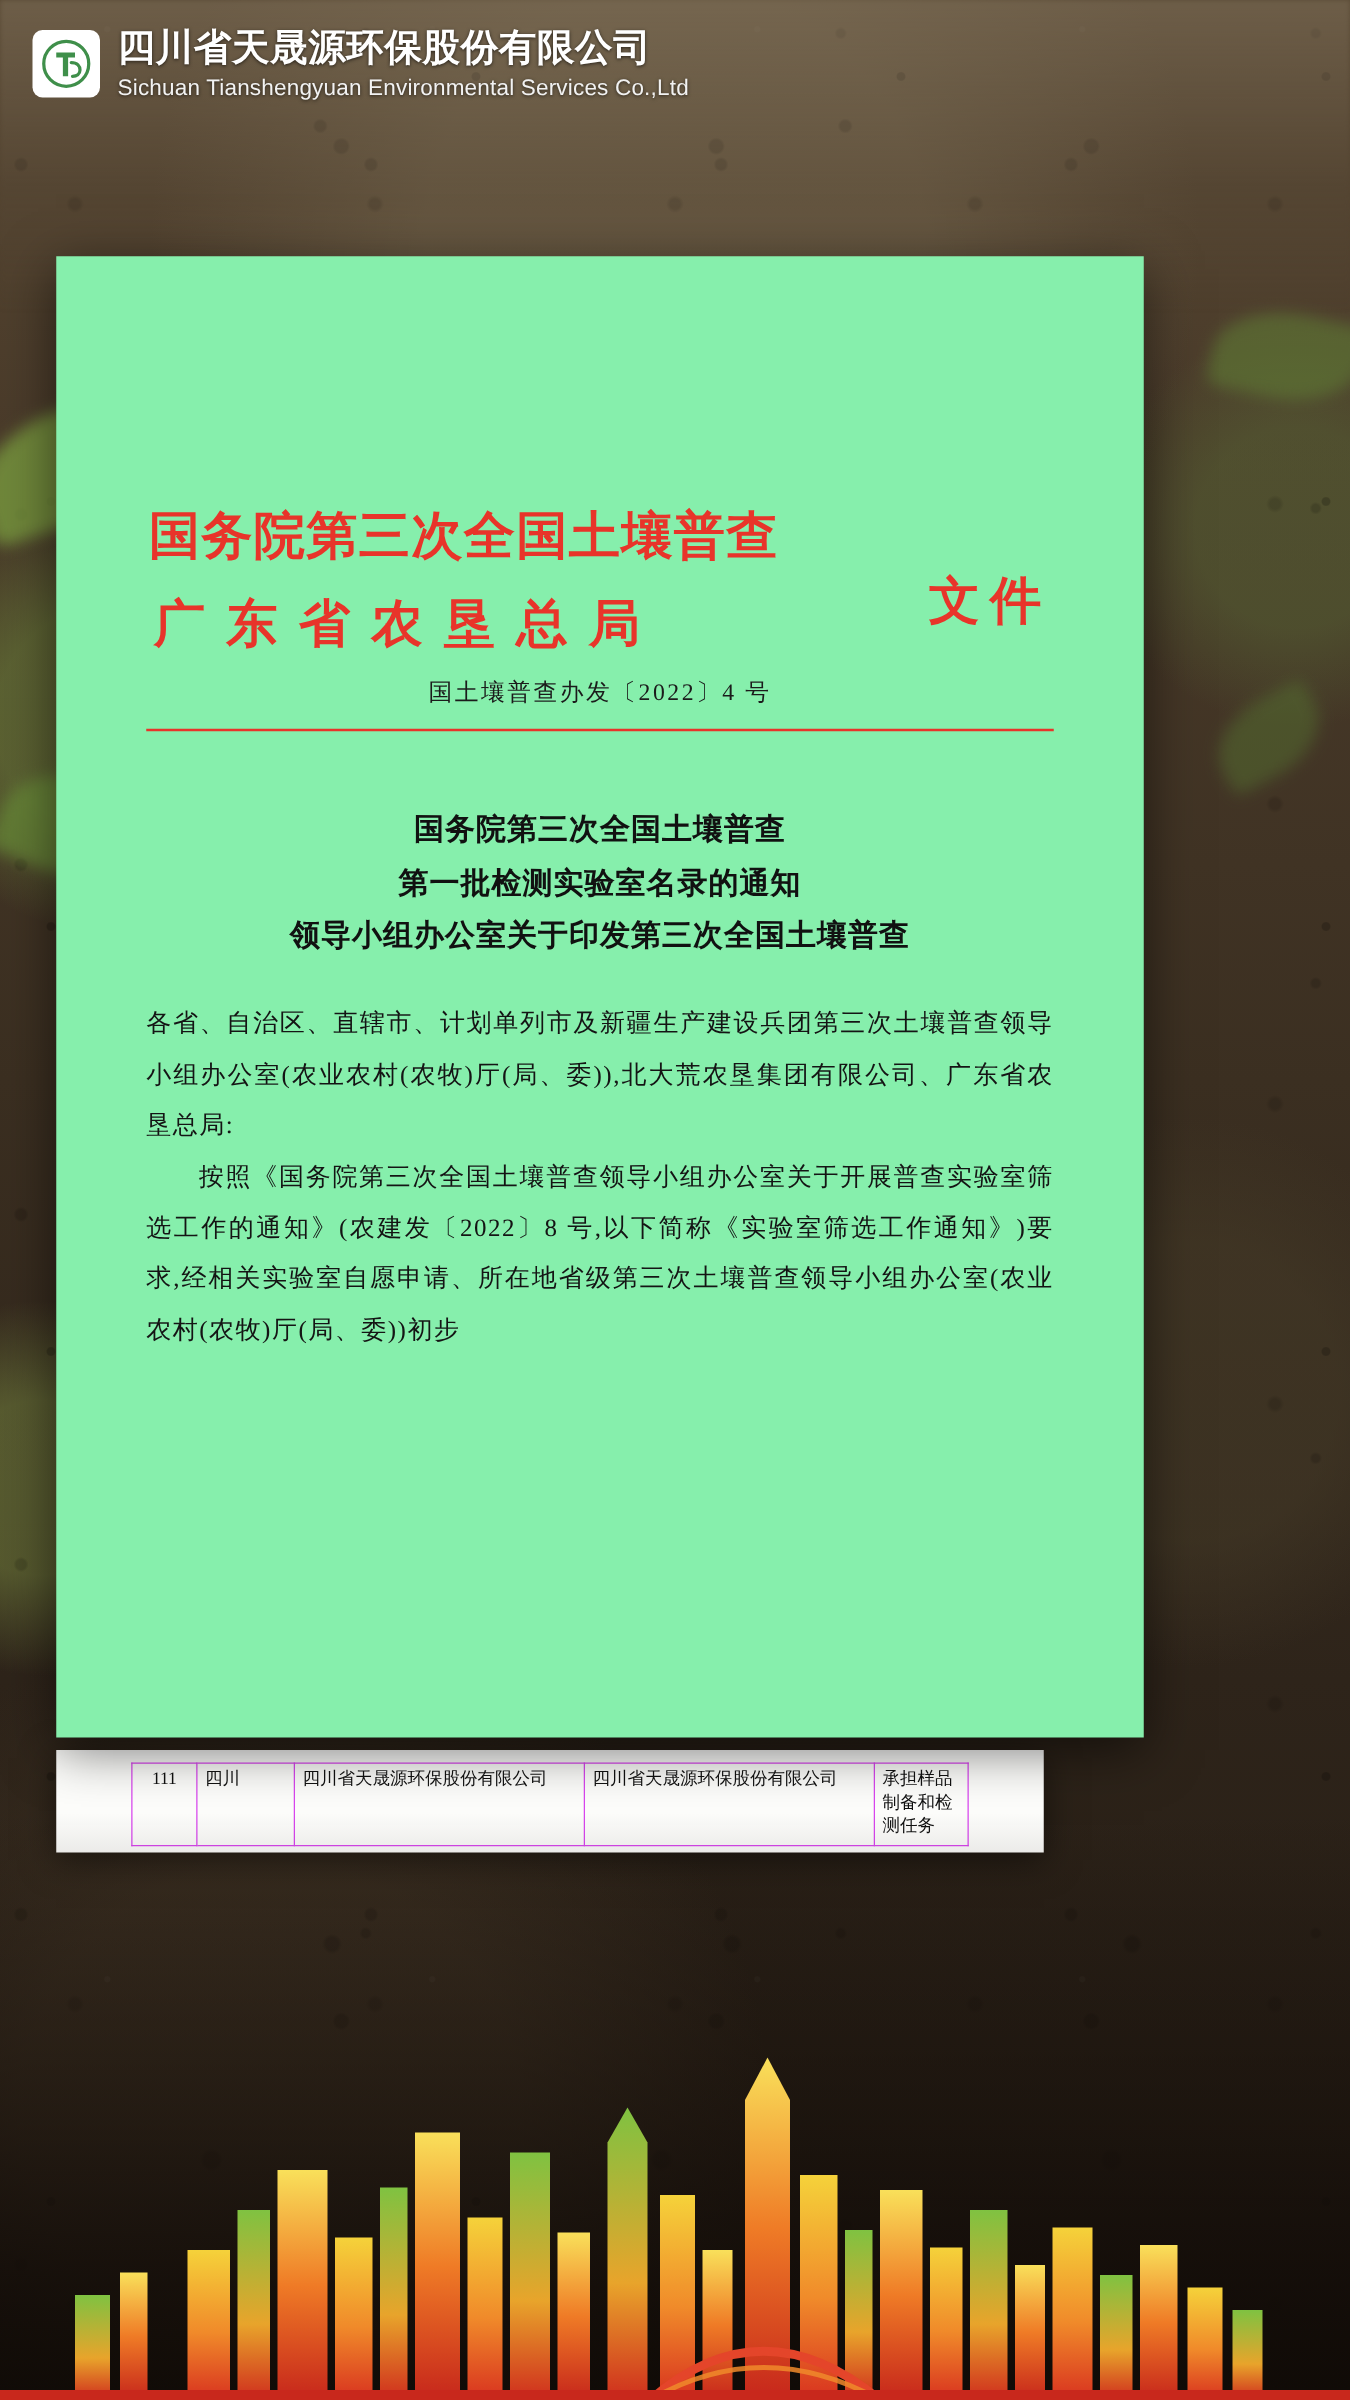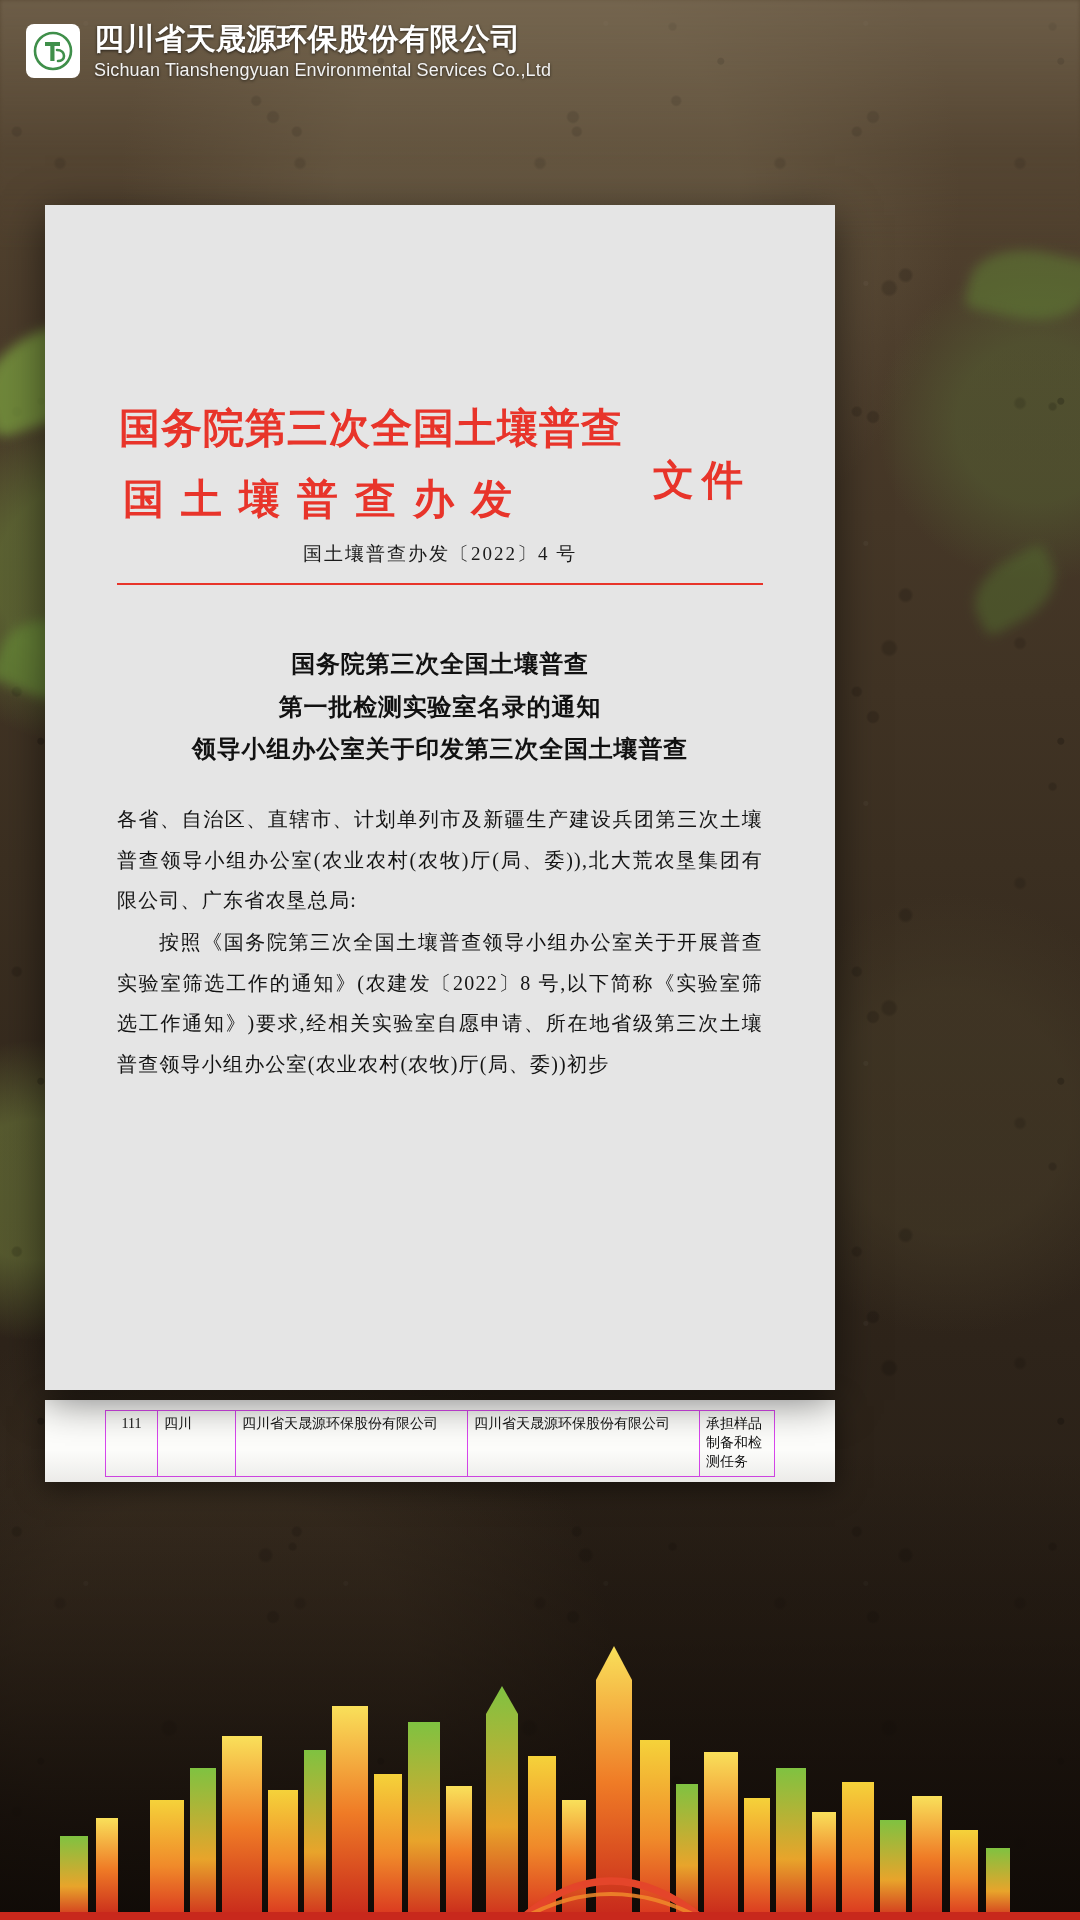--- a/index.html
+++ b/index.html
@@ -93,23 +93,23 @@
     letter-spacing: .15px;
     margin-top: 4px;
     white-space: nowrap;
   }
 
   
   .sheet {
     position: absolute;
     left: 45px;
     top: 205px;
-    width: 790px;
+    width: 870px;
     height: 1185px;
-    background: #e5e5e5;
+    background: #86efac;
     box-shadow: 0 10px 40px rgba(0,0,0,.55);
     overflow: hidden;
     z-index: 4;
   }
   .sheet-inner {
     position: relative;
     width: 100%;
     height: 100%;
     padding: 0 72px;
   }
@@ -130,21 +130,21 @@
     white-space: nowrap;
   }
   .doc-title .line1 { letter-spacing: 1px; }
   .doc-title .line2 {
     letter-spacing: 17px;
     margin-top: 16px;
     padding-left: 6px;
   }
   .doc-title .wen {
     position: absolute;
-    right: 12px;
+    right: 2px;
     top: 52px;
     color: #e8342a;
     font-family: "Liberation Serif", serif;
     font-weight: bold;
     font-size: 41px;
     letter-spacing: 8px;
   }
 
   .doc-number {
     text-align: center;
@@ -256,21 +256,21 @@
     <div class="brand-cn">四川省天晟源环保股份有限公司</div>
     <div class="brand-en">Sichuan Tianshengyuan Environmental Services Co.,Ltd</div>
   </div>
 </div>
 
 <div class="sheet">
   <div class="sheet-inner">
 
     <div class="doc-title">
       <div class="line1">国务院第三次全国土壤普查</div>
-      <div class="line2">国土壤普查办发</div>
+      <div class="line2">广东省农垦总局</div>
       <div class="wen">文件</div>
     </div>
 
     <div class="doc-number">国土壤普查办发〔2022〕4 号</div>
     <div class="red-rule"></div>
 
     <div class="doc-heading">
       <div>国务院第三次全国土壤普查</div>
       <div>第一批检测实验室名录的通知</div>
       <div>领导小组办公室关于印发第三次全国土壤普查</div>

